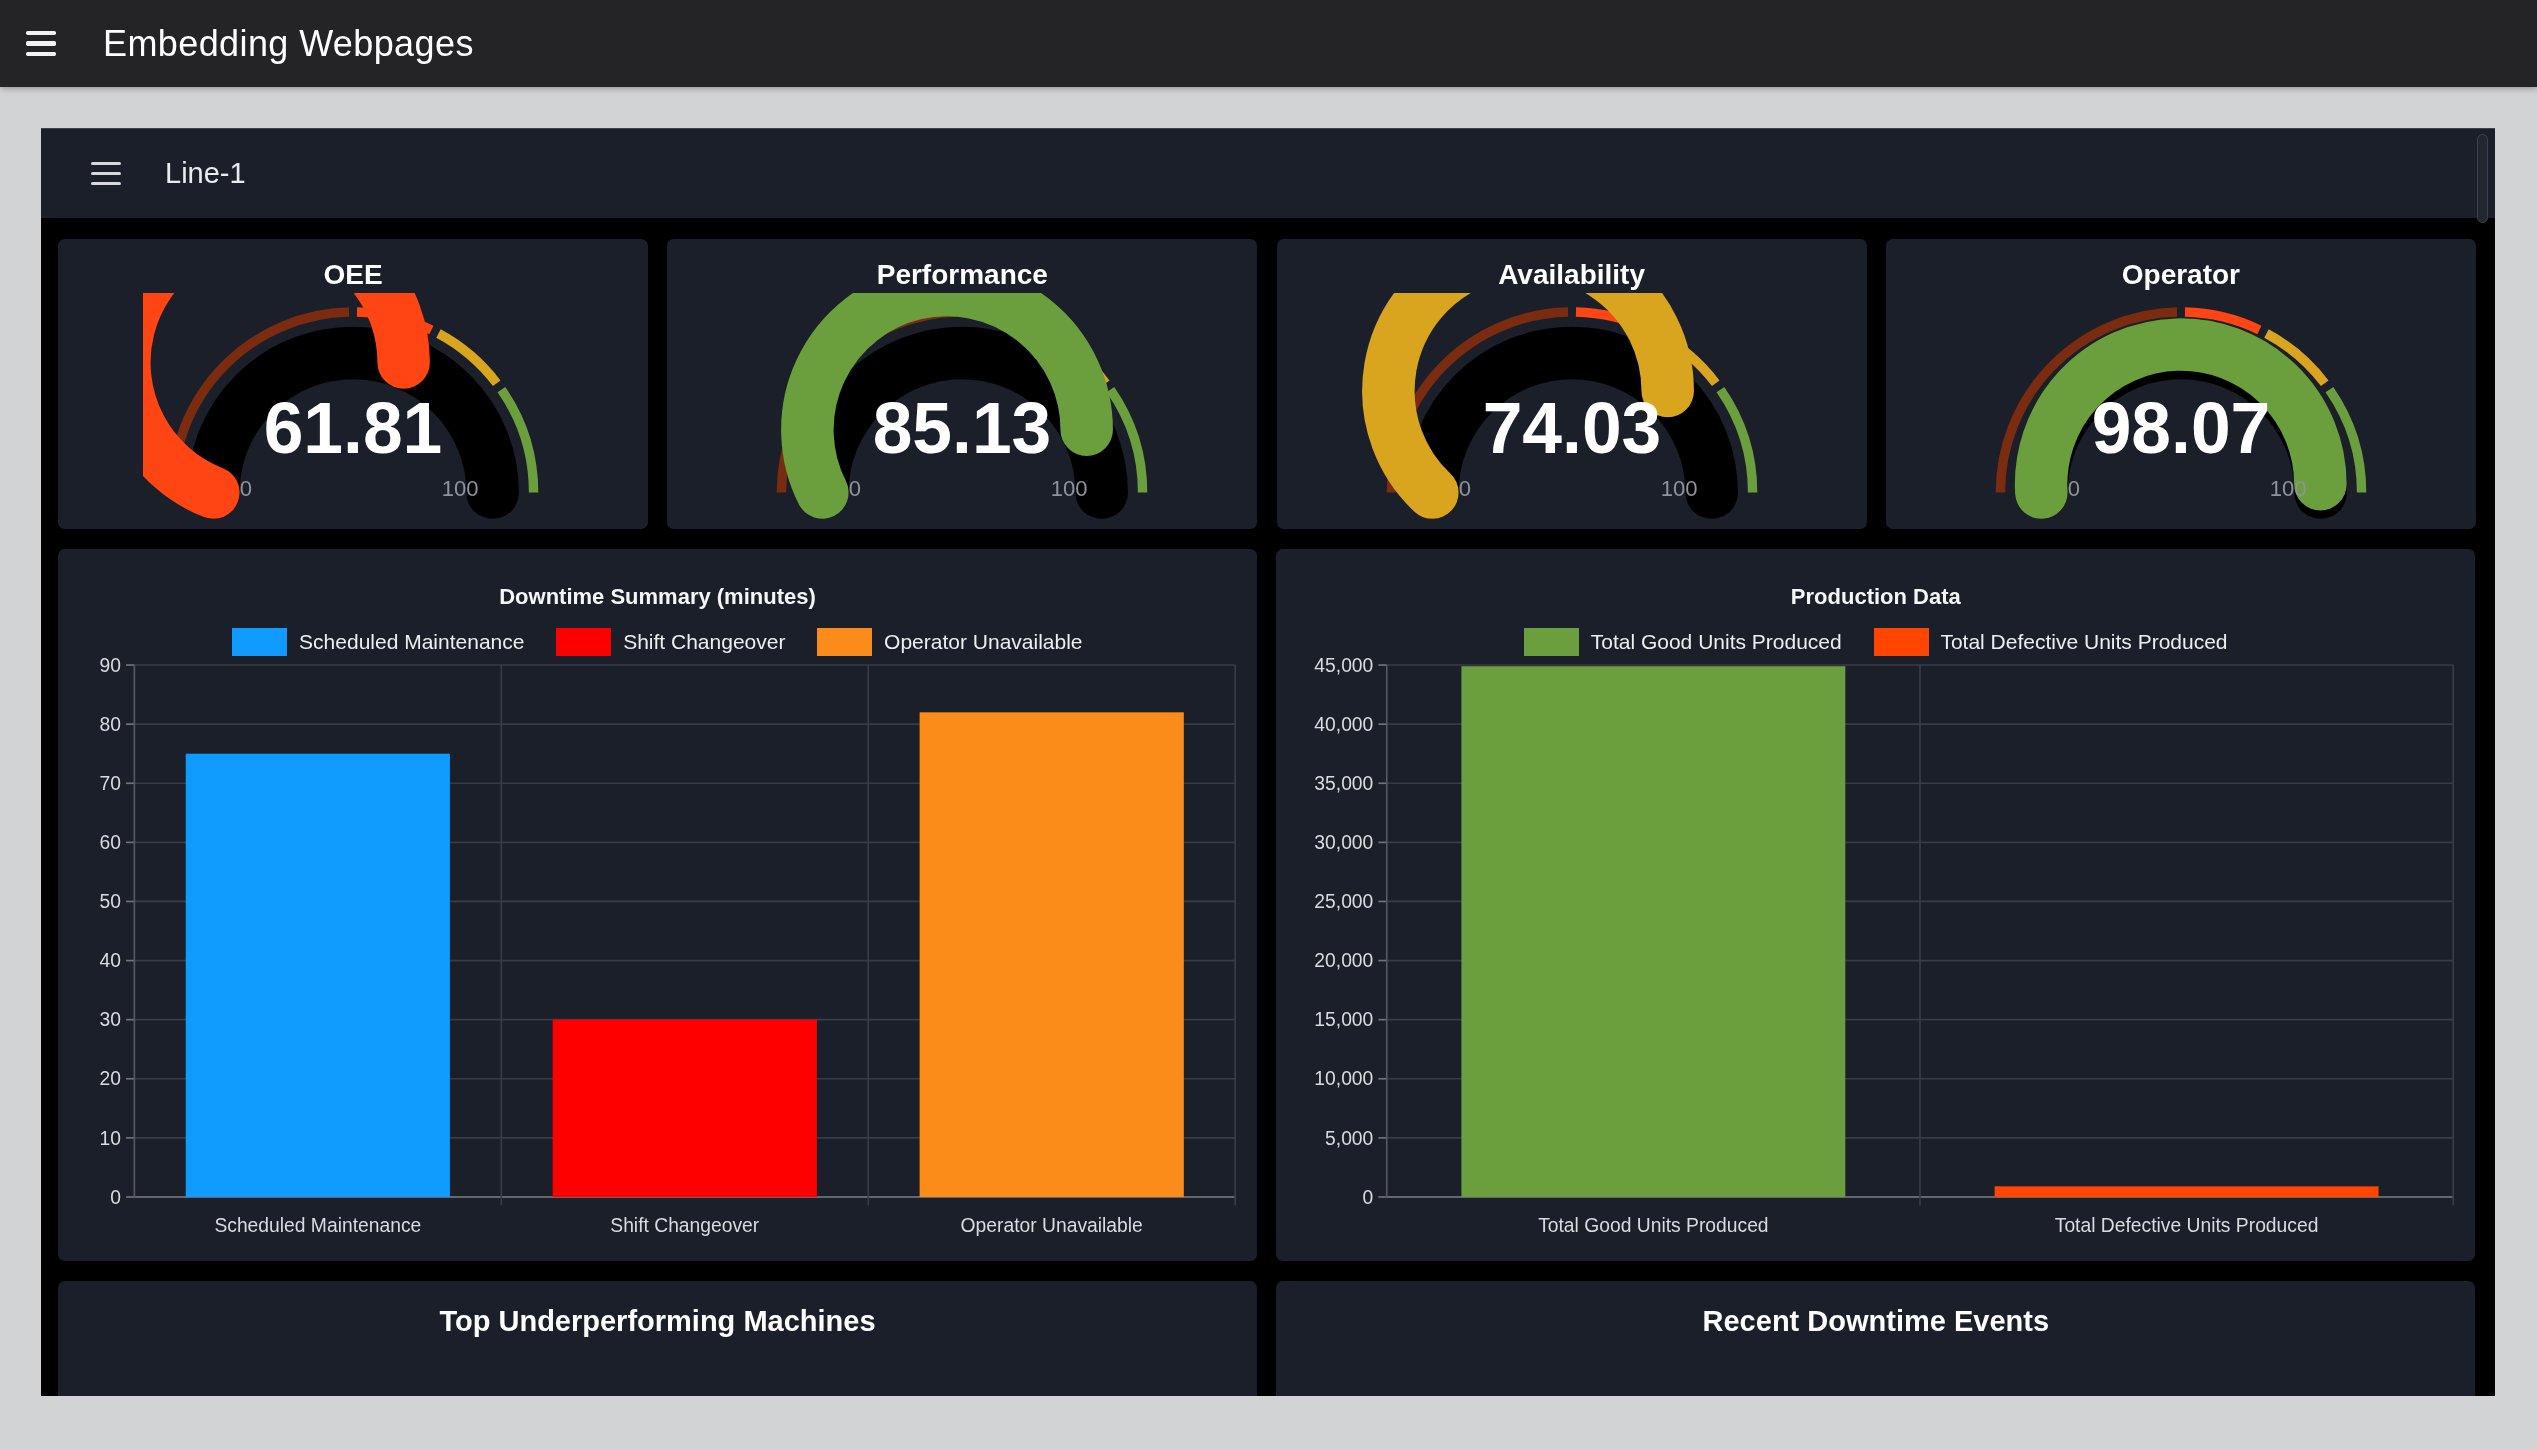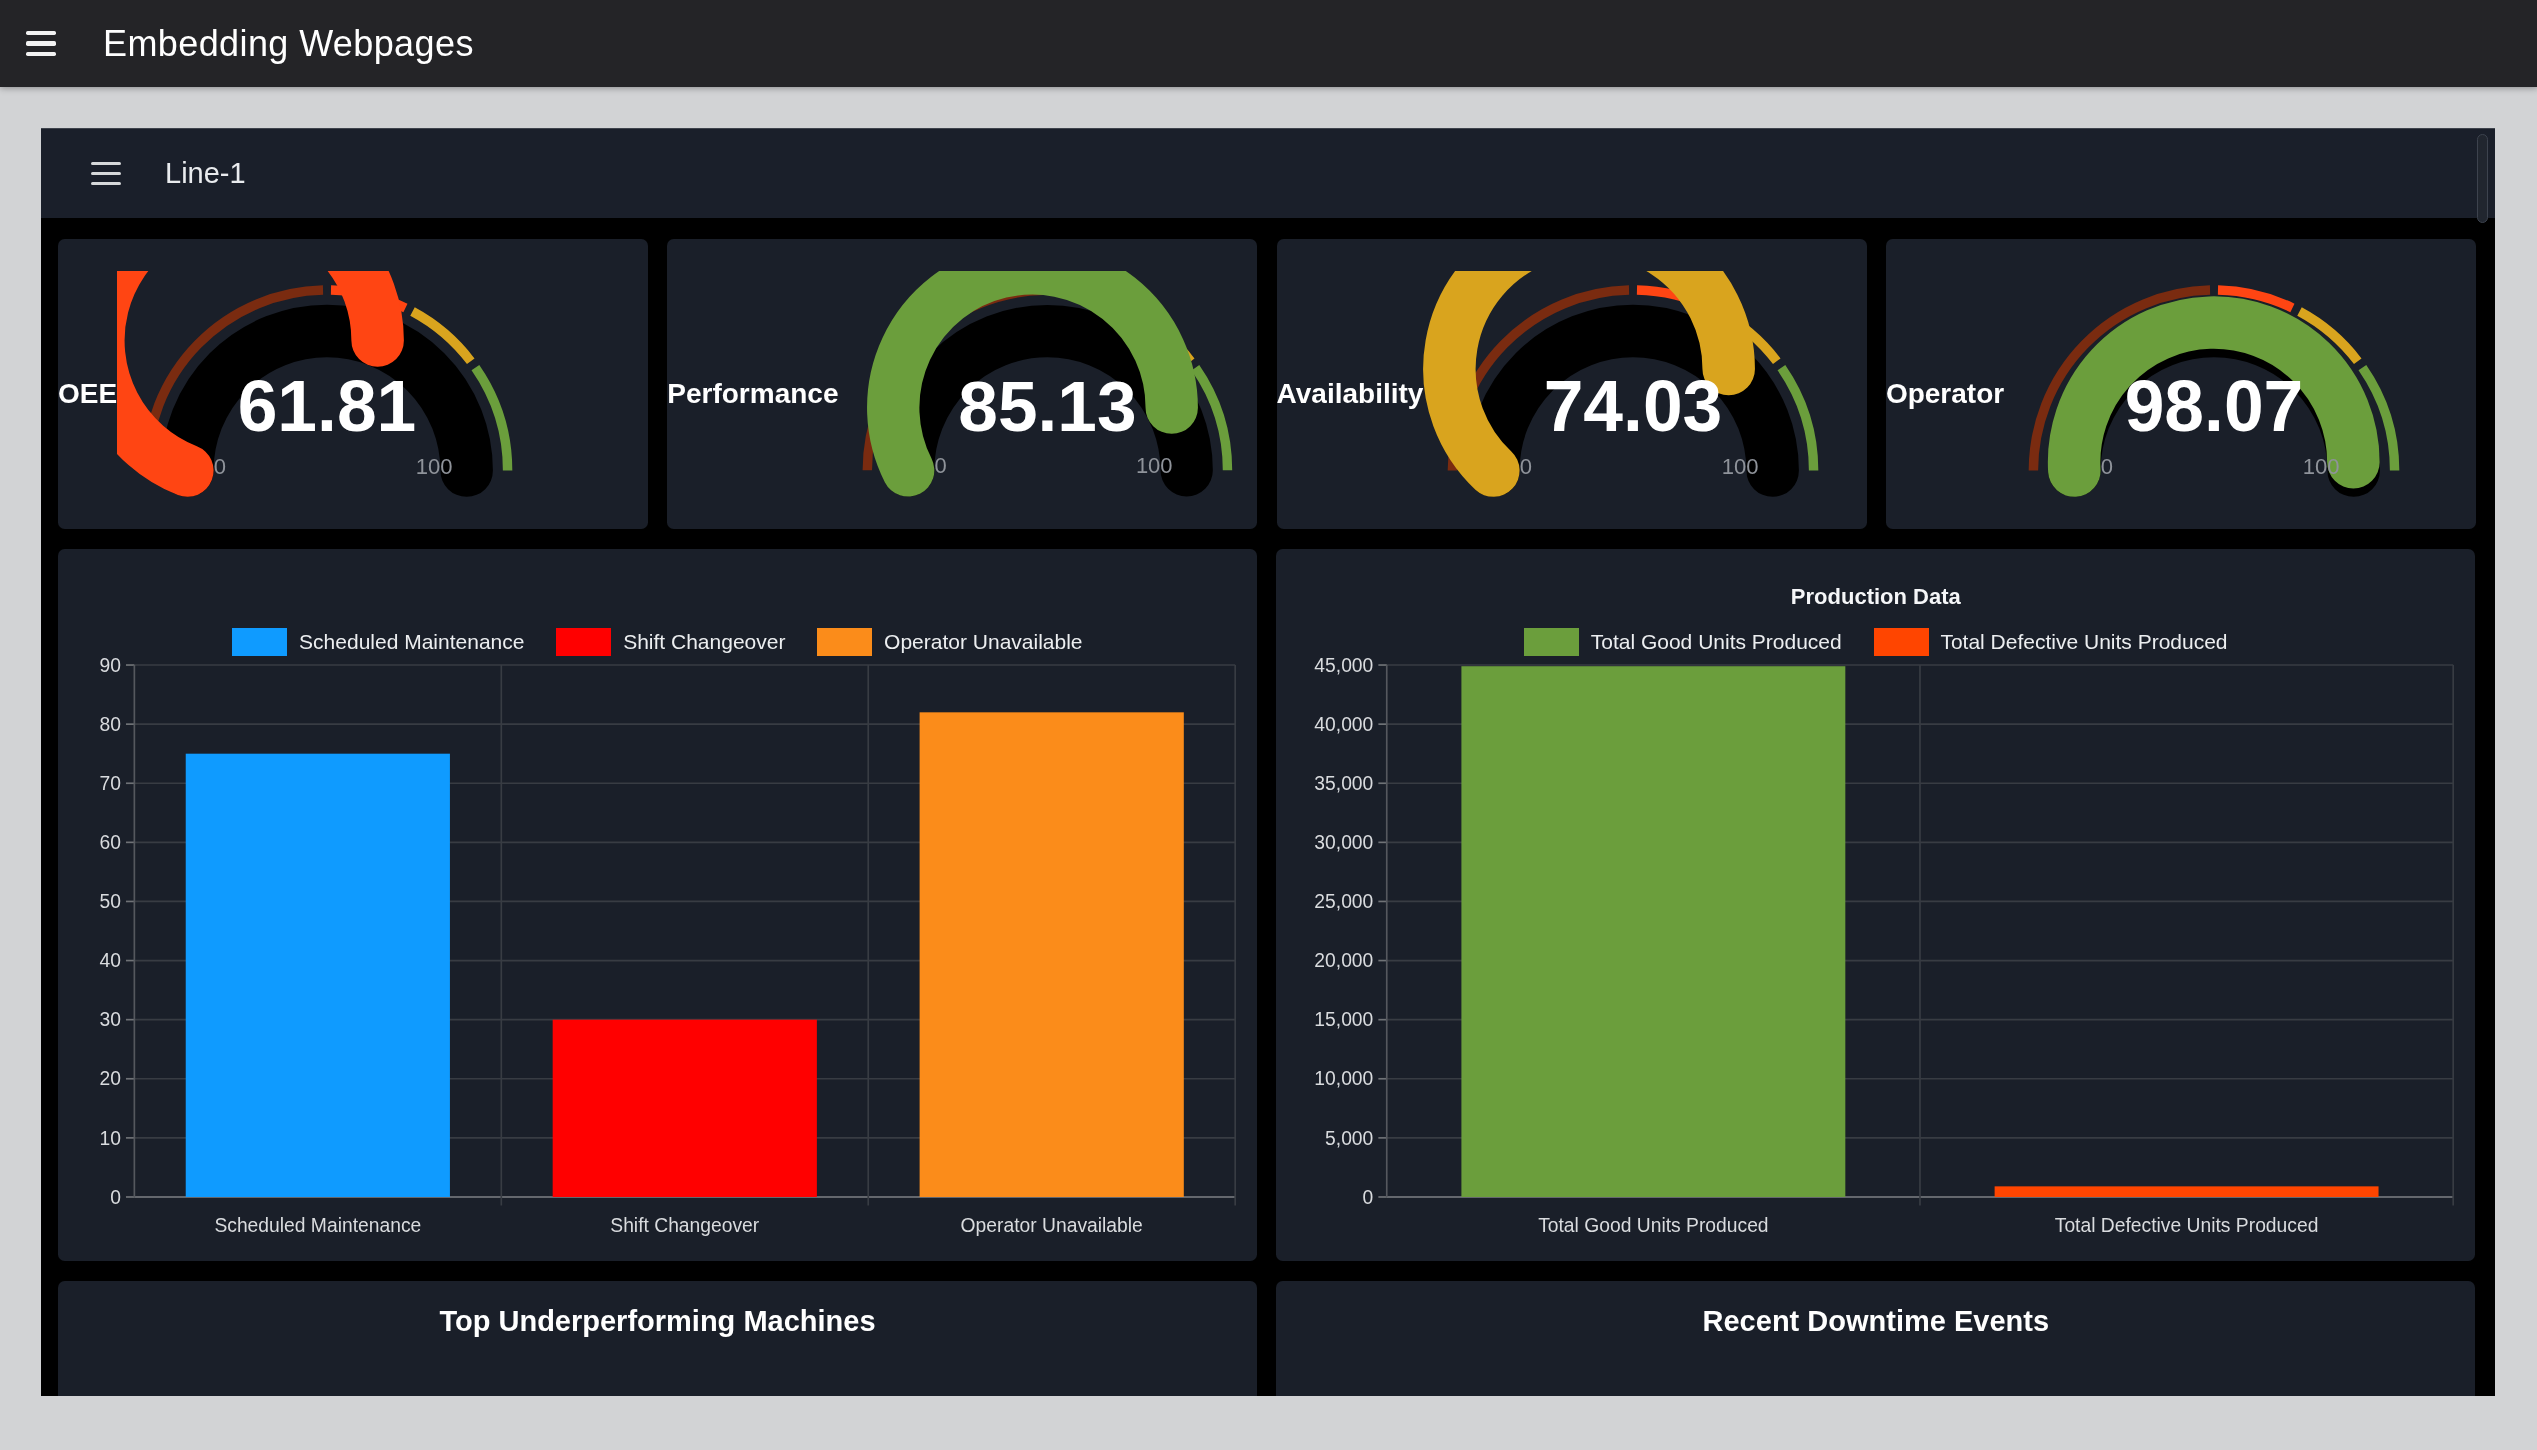--- a/index.html
+++ b/index.html
@@ -34,21 +34,21 @@
   .dash-header .hamburger span + span { margin-top: 6.7px; }
   .dash-title { color: #e9ebee; font-size: 29px; margin-left: 44px; }
 
   .dash-body { padding: 21px 17px 0 17px; display: flex; flex-direction: column; }
   .row { display: flex; width: 2418px; }
   .row + .row { margin-top: 20px; }
   .card { background: #1a1f29; border-radius: 6.7px; position: relative; }
   .card + .card { margin-left: 19.3px; }
 
   
-  .gauge-card { width: 590px; height: 290px; display: flex; flex-direction: row; align-items: center; }
+  .gauge-card { width: 590px; height: 290px; display: flex; flex-direction: column; align-items: center; }
   .gauge-title { margin-top: 20px; font-size: 28px; font-weight: 700; color: #ffffff; }
   .gauge-svg { margin-top: 1.7px; }
   svg text { font-family: "Liberation Sans", sans-serif; }
 
   
   .chart-card { width: 1199px; height: 712px; }
   .chart-title {
     position: absolute; top: 35px; left: 0; width: 100%; text-align: center;
     font-size: 22px; font-weight: 700; color: #f5f6f8;
   }
@@ -191,20 +191,21 @@
             <line x1="528.3333333333333" y1="138" x2="528.3333333333333" y2="782" stroke="#383c43" stroke-width="2"></line>
             <line x1="965.6666666666666" y1="138" x2="965.6666666666666" y2="782" stroke="#383c43" stroke-width="2"></line>
             <line x1="1403" y1="138" x2="1403" y2="782" stroke="#383c43" stroke-width="2"></line>
             <rect x="152.22666666666663" y="243.66666666666663" width="314.88" height="528.3333333333334" fill="#0F9BFF"></rect>
             <text x="309.66666666666663" y="814" text-anchor="middle" fill="#d9dbde" font-size="23">Scheduled Maintenance</text>
             <rect x="589.56" y="560.6666666666667" width="314.88" height="211.33333333333326" fill="#FF0000"></rect>
             <text x="747" y="814" text-anchor="middle" fill="#d9dbde" font-size="23">Shift Changeover</text>
             <rect x="1026.8933333333332" y="194.3555555555556" width="314.88" height="577.6444444444444" fill="#FB8C1A"></rect>
             <text x="1184.3333333333333" y="814" text-anchor="middle" fill="#d9dbde" font-size="23">Operator Unavailable</text>
           </svg>
+          <div class="chart-title">Downtime Summary (minutes)</div>
           <div class="legend">
             <div class="legend-item">
               <span class="legend-swatch" style="background: rgb(15, 155, 255);"></span>
               <span class="legend-label">Scheduled Maintenance</span>
             </div>
             <div class="legend-item">
               <span class="legend-swatch" style="background: rgb(255, 0, 0);"></span>
               <span class="legend-label">Shift Changeover</span>
             </div>
             <div class="legend-item">

